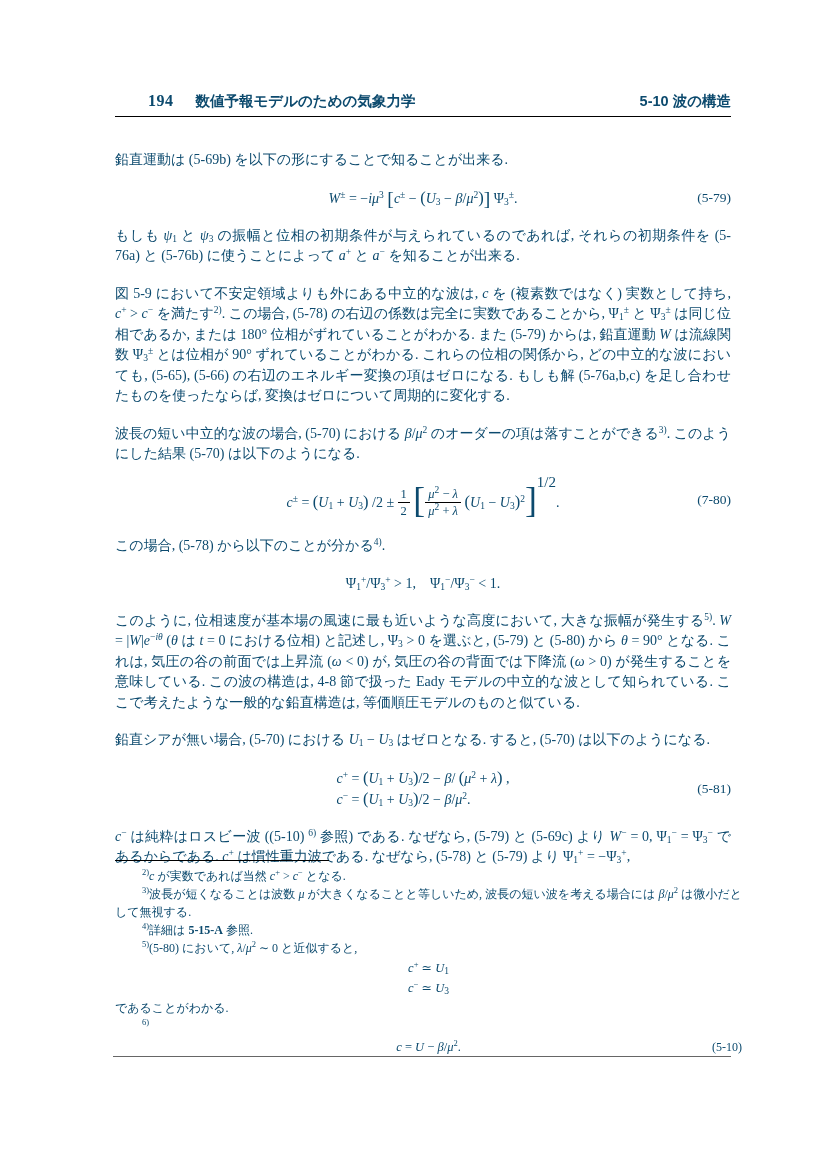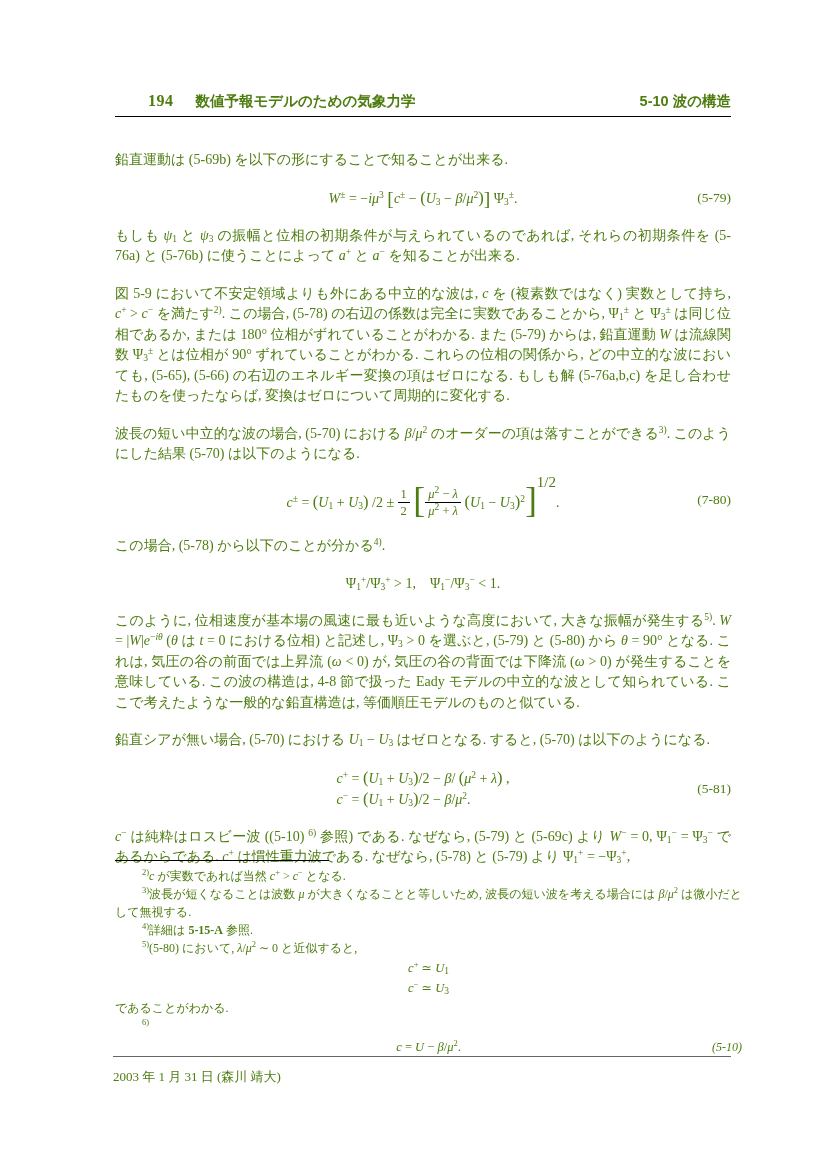--- a/index.html
+++ b/index.html
@@ -1,19 +1,19 @@
 <!DOCTYPE html>
 <html lang="ja"><head>
 <meta charset="utf-8">
 <style>
   html, body { margin: 0; padding: 0; background: #e8e8e8; }
   .page {
     width: 826px; height: 1169px; background: #ffffff; position: relative;
     box-sizing: border-box; padding: 92px 95px 0 115px; margin: 0 auto;
-    font-family: "Liberation Serif", "DejaVu Serif", serif; color: #4d7c0f;
+    font-family: "Liberation Serif", "DejaVu Serif", serif; color: #0c4a6e;
     overflow: hidden;
   }
   
   .hdr { display: flex; align-items: baseline; padding-left: 33px; }
   .hdr .pgnum { font-weight: bold; font-size: 16px; letter-spacing: 0.5px; }
   .hdr .ltitle {
     margin-left: 22px; font-weight: bold; font-size: 14.5px;
     font-family: "Liberation Sans", "DejaVu Sans", sans-serif;
   }
   .hdr .rtitle {
@@ -51,21 +51,21 @@
     position: absolute; left: 115px; right: 84px; top: 860px;
     font-size: 12px;
   }
   .fn-rule { border: none; border-top: 1.2px solid #000; width: 214px; margin: 0 0 6px 0; }
   .footnotes p { margin: 0; line-height: 18px; text-align: justify; text-indent: 27px; }
   .footnotes p.noind { text-indent: 0; }
   .footnotes sup { font-size: 8.5px; }
   .fn-eq { text-align: center; font-size: 12.5px; line-height: 20px; }
   .fn-eq-block { margin: 1px 0; }
   .eq.small { margin: 2px 0 0 0; font-size: 12.5px; }
-  .eq.small .eqn { font-size: 12px; font-style: italic; }
+  .eq.small .eqn { font-size: 12px; }
 
   
   .pfooter { position: absolute; left: 113px; right: 95px; top: 1056px; font-size: 13px; }
   .footer-rule { border: none; border-top: 1.3px solid #666; margin: 0 0 11px 0; }
 </style>
 </head>
 <body>
 
 <div class="page">
 
@@ -131,16 +131,15 @@
     <p class="noind">であることがわかる.</p>
     <p><sup>6)</sup></p>
     <div class="eq small">
       <span class="eqb"><i>c</i> = <i>U</i> − <i>β</i>/<i>μ</i><sup>2</sup>.</span>
       <span class="eqn">(5-10)</span>
     </div>
   </section>
 
   <footer class="pfooter">
     <div class="footer-rule"></div>
-    <div>2003 年 1 月 31 日 (森川 靖大)</div>
   </footer>
 
 </div>
 
 </body></html>

